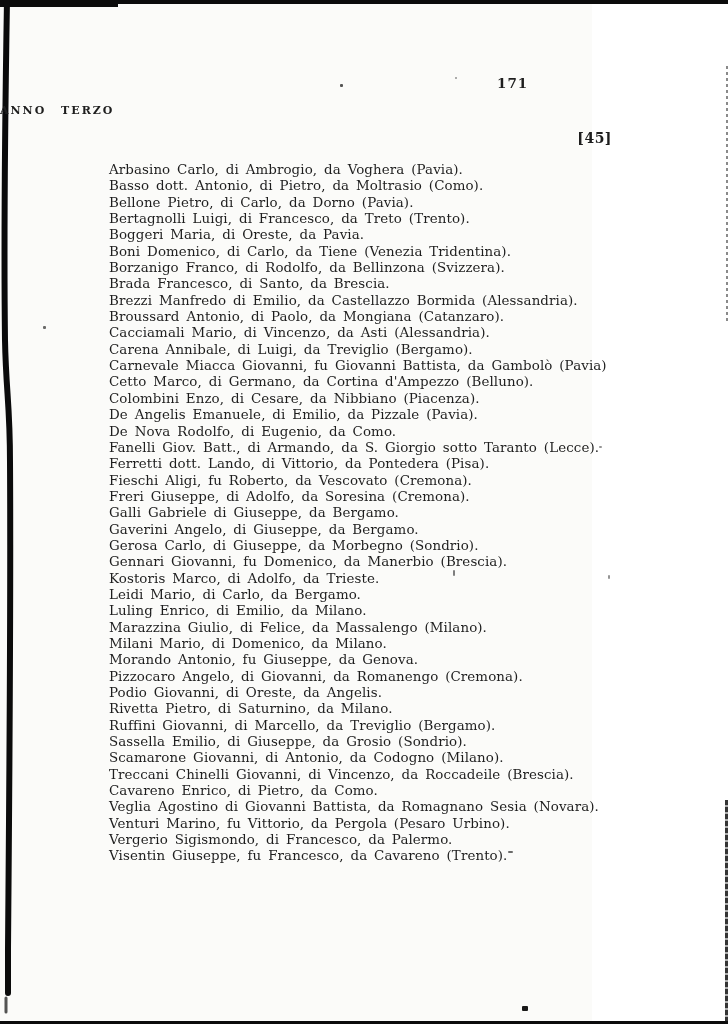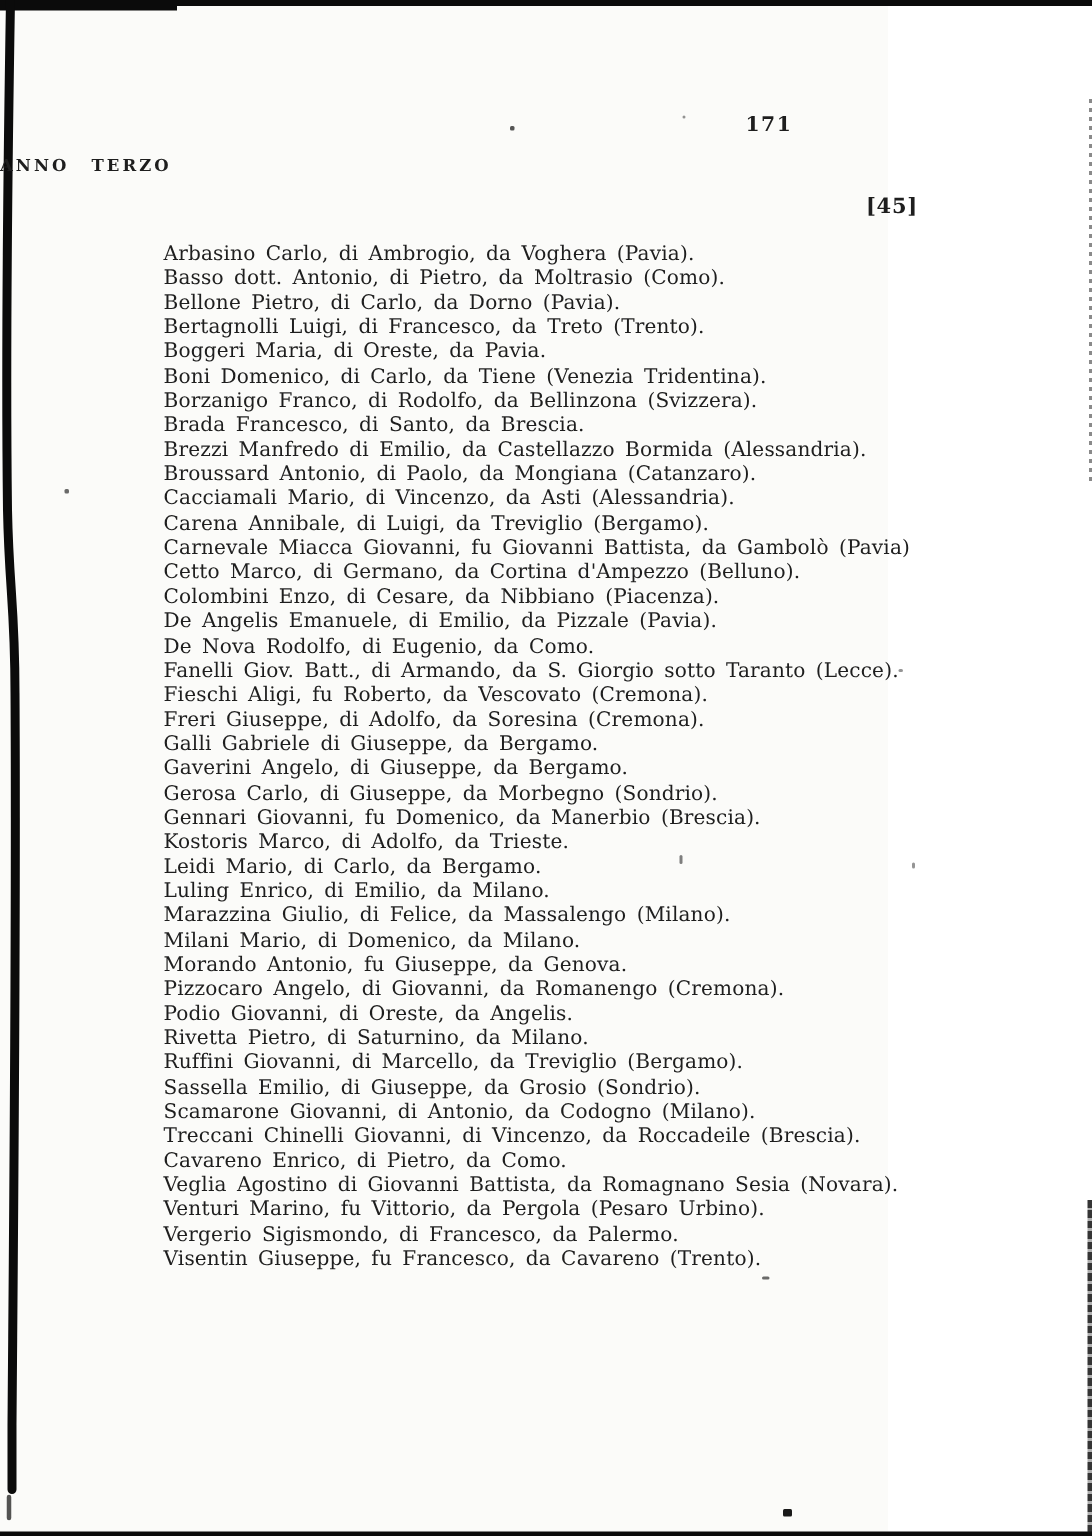--- a/index.html
+++ b/index.html
@@ -127,20 +127,21 @@
       <li class="entry">Brezzi Manfredo di Emilio, da Castellazzo Bormida (Alessandria).</li>
       <li class="entry">Broussard Antonio, di Paolo, da Mongiana (Catanzaro).</li>
       <li class="entry">Cacciamali Mario, di Vincenzo, da Asti (Alessandria).</li>
       <li class="entry">Carena Annibale, di Luigi, da Treviglio (Bergamo).</li>
       <li class="entry">Carnevale Miacca Giovanni, fu Giovanni Battista, da Gambolò (Pavia)</li>
       <li class="entry">Cetto Marco, di Germano, da Cortina d'Ampezzo (Belluno).</li>
       <li class="entry">Colombini Enzo, di Cesare, da Nibbiano (Piacenza).</li>
       <li class="entry">De Angelis Emanuele, di Emilio, da Pizzale (Pavia).</li>
       <li class="entry">De Nova Rodolfo, di Eugenio, da Como.</li>
       <li class="entry">Fanelli Giov. Batt., di Armando, da S. Giorgio sotto Taranto (Lecce).</li>
+      <li class="entry">Ferretti dott. Lando, di Vittorio, da Pontedera (Pisa).</li>
       <li class="entry">Fieschi Aligi, fu Roberto, da Vescovato (Cremona).</li>
       <li class="entry">Freri Giuseppe, di Adolfo, da Soresina (Cremona).</li>
       <li class="entry">Galli Gabriele di Giuseppe, da Bergamo.</li>
       <li class="entry">Gaverini Angelo, di Giuseppe, da Bergamo.</li>
       <li class="entry">Gerosa Carlo, di Giuseppe, da Morbegno (Sondrio).</li>
       <li class="entry">Gennari Giovanni, fu Domenico, da Manerbio (Brescia).</li>
       <li class="entry">Kostoris Marco, di Adolfo, da Trieste.</li>
       <li class="entry">Leidi Mario, di Carlo, da Bergamo.</li>
       <li class="entry">Luling Enrico, di Emilio, da Milano.</li>
       <li class="entry">Marazzina Giulio, di Felice, da Massalengo (Milano).</li>

